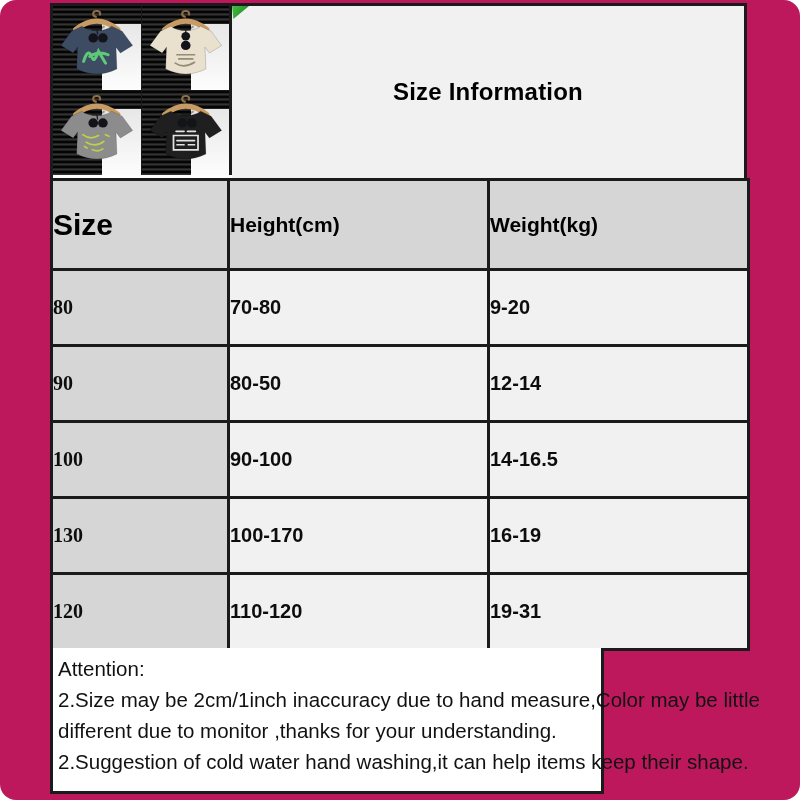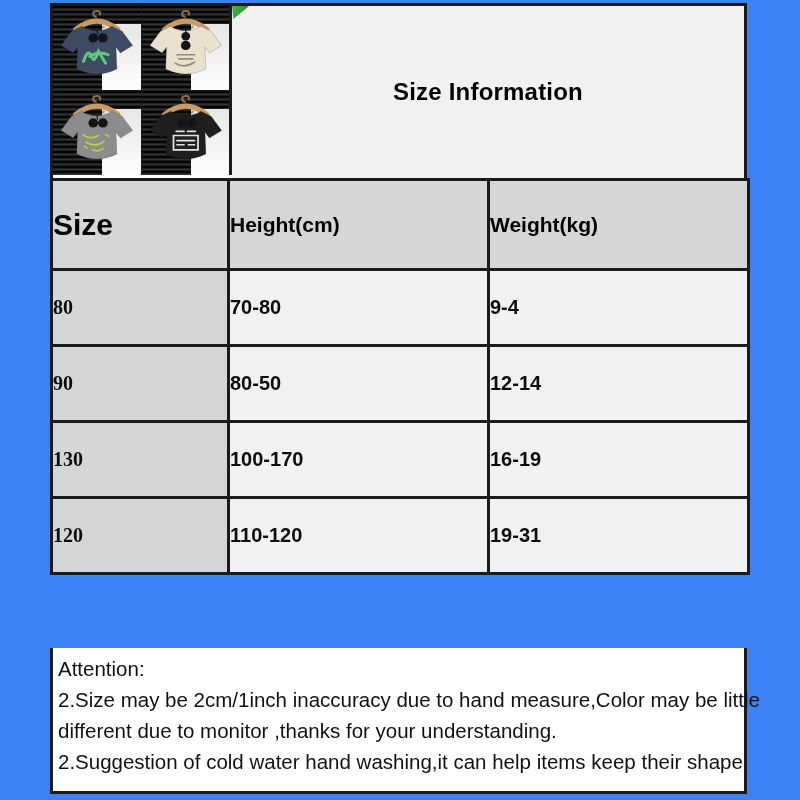--- a/index.html
+++ b/index.html
@@ -1,18 +1,18 @@
 <!DOCTYPE html>
 <html style="--border-dark: #1b1b1b; --title-bg: #f1f1f1; --header-bg: #d6d6d6; --cell-bg: #f1f1f1; --ribbon-green: #1f8226; --text-dark: #0d0d0d;"><head>
 <meta charset="utf-8">
 <style>
   * { margin:0; padding:0; box-sizing:border-box; }
   html,body { width:800px; height:800px; background:#ffffff;
     font-family:"Liberation Sans","DejaVu Sans",sans-serif; color:var(--text-dark,#0d0d0d); }
-  .page { position:relative; width:800px; height:800px; background:#3b82f6; overflow:hidden; }
+  .page { position:relative; width:800px; height:800px; background:#be185d; overflow:hidden;border-radius:16px; }
 
   
   .top-band { position:absolute; left:50px; top:3px; width:697px; height:175px;
     border:3px solid var(--border-dark,#1b1b1b); border-bottom:none; display:flex; background:#fff; }
   .product-grid { width:179px; height:169px; border-right:3px solid var(--border-dark,#1b1b1b);
     display:grid; grid-template-columns:1fr 1fr; grid-template-rows:1fr 1fr; gap:1px; background:#1a1a1a; }
   .tile { position:relative; overflow:hidden; }
   .blinds { position:absolute; inset:0;
     background:repeating-linear-gradient(180deg,#050505 0px,#050505 2px,#3f3f3f 3px,#121212 5px); }
   .lightzone { position:absolute; right:0; bottom:0; width:44%; height:78%;
@@ -38,21 +38,21 @@
   table.size-table { position:absolute; left:50px; top:178px; width:697px;
     border-collapse:collapse; table-layout:fixed; }
   .size-table th, .size-table td { border:3px solid var(--border-dark,#1b1b1b);
     text-align:left; vertical-align:middle; }
   .size-table th { background:var(--header-bg,#d6d6d6); font-weight:bold; font-size:21px; height:90px; color:#000; }
   .size-table th.size-head { font-size:30px; }
   .size-table td { height:76px; font-size:20px; font-weight:bold; background:var(--cell-bg,#f1f1f1); }
   .size-table td.size-col { background:var(--header-bg,#d6d6d6);font-family:Liberation Serif, serif; }
 
   
-  .attention-box { position:absolute; left:50px; top:648px; width:697px; height:146px;
+  .attention-box { position:absolute; left:50px; top:648px; width:554px; height:146px;
     border:3px solid var(--border-dark,#1b1b1b); border-top:none; background:#fff;
     padding:5px 5px 0 5px; }
   .attention-line { font-size:20.5px; line-height:31px; color:#111; white-space:nowrap; }
 </style>
 </head>
 <body>
 
 <div class="page">
 
   <div class="top-band">
@@ -144,26 +144,31 @@
       <tr>
         <th class="size-head">Size</th>
         <th>Height(cm)</th>
         <th>Weight(kg)</th>
       </tr>
     </thead>
     <tbody>
         <tr>
           <td class="size-col">80</td>
           <td class="data-col">70-80</td>
-          <td class="data-col">9-4</td>
+          <td class="data-col">9-20</td>
         </tr>
         <tr>
           <td class="size-col">90</td>
           <td class="data-col">80-50</td>
           <td class="data-col">12-14</td>
+        </tr>
+        <tr>
+          <td class="size-col">100</td>
+          <td class="data-col">90-100</td>
+          <td class="data-col">14-16.5</td>
         </tr>
         <tr>
           <td class="size-col">130</td>
           <td class="data-col">100-170</td>
           <td class="data-col">16-19</td>
         </tr>
         <tr>
           <td class="size-col">120</td>
           <td class="data-col">110-120</td>
           <td class="data-col">19-31</td>

